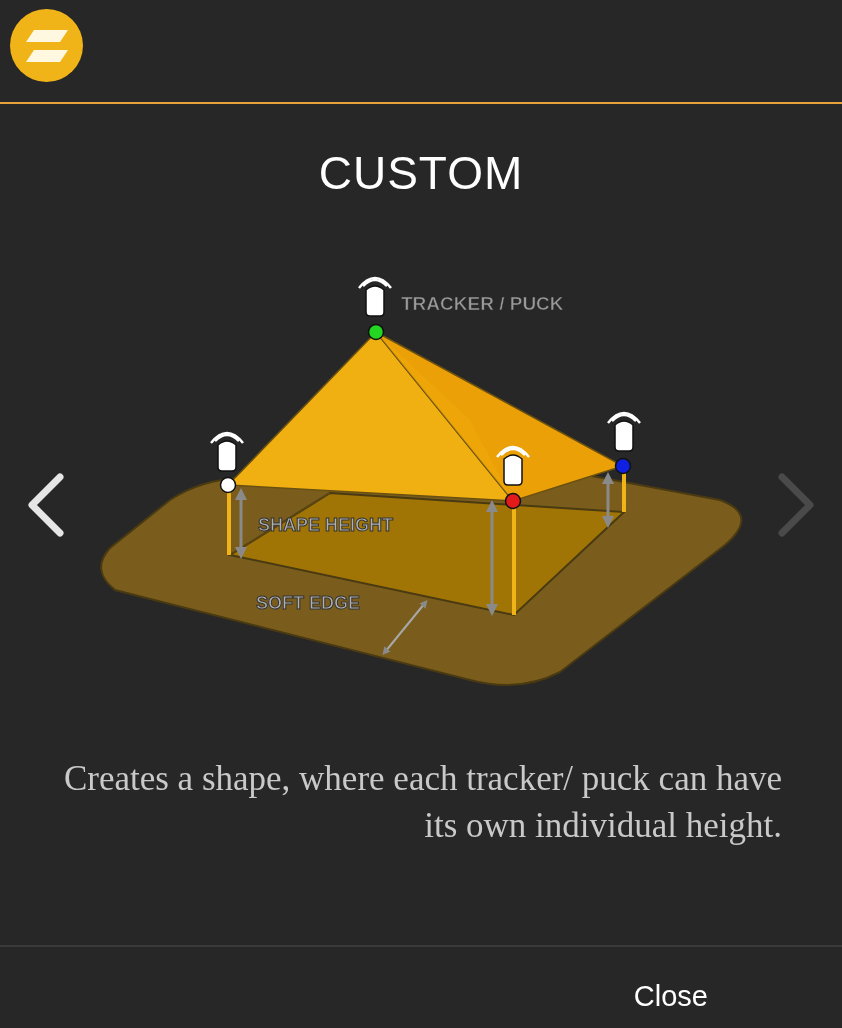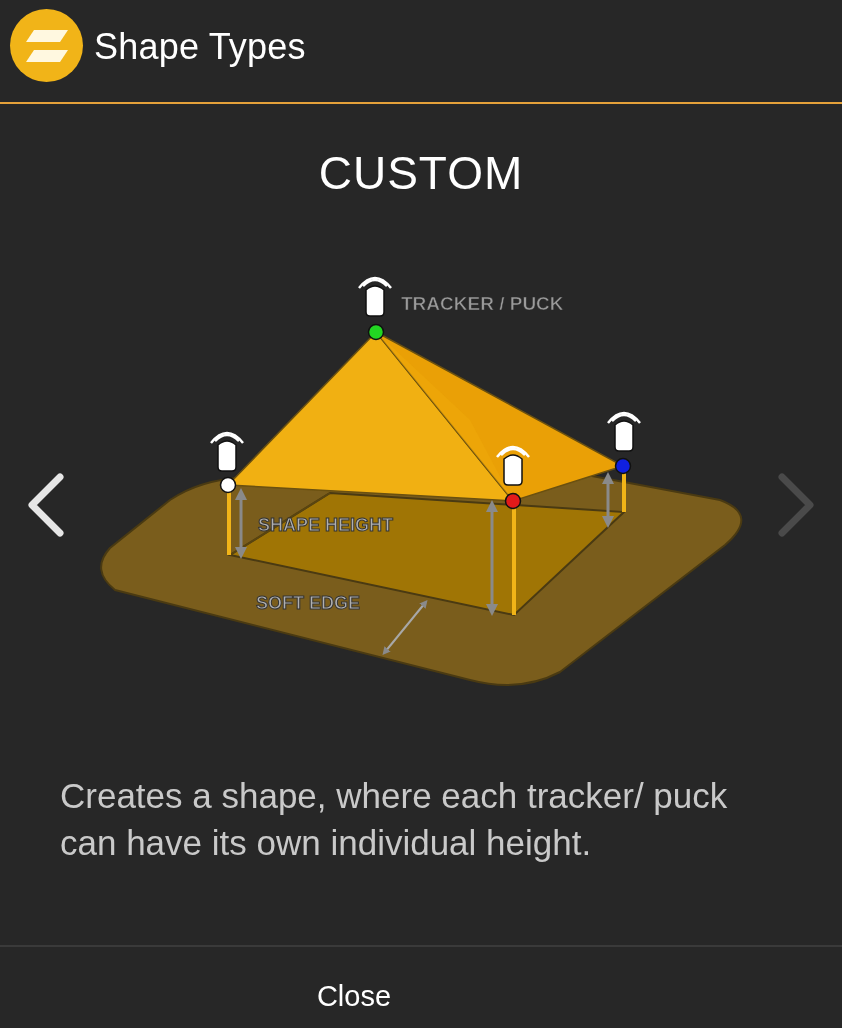--- a/index.html
+++ b/index.html
@@ -10,36 +10,35 @@
   .header { position:absolute; left:0; top:0; width:842px; height:103px; }
   .logo { position:absolute; left:10px; top:9px; width:73px; height:73px; border-radius:50%; background:#f1b418; }
   .logo svg { position:absolute; left:0; top:0; }
   .title { position:absolute; left:94px; top:26px; font-size:36px; color:#fff; letter-spacing:0.2px; }
   .header-rule { position:absolute; left:0; top:102px; width:842px; height:2px; background:#e5a13a; }
   .heading { position:absolute; left:0; top:146px; width:842px; text-align:center; font-size:46px; color:#fff; letter-spacing:1px; }
   .illustration { position:absolute; left:0; top:250px; width:842px; height:460px; }
   .nav { position:absolute; top:465px; width:60px; height:80px; cursor:pointer; }
   .nav-prev { left:16px; }
   .nav-next { left:766px; }
-  .desc { position:absolute; left:60px; top:772px; width:722px; text-align:left; font-size:35px; line-height:47px; color:#c9c9c9; }
+  .desc { position:absolute; left:60px; top:755px; width:722px; text-align:right; font-size:35px; line-height:47px; color:#c9c9c9;font-family:Liberation Serif, serif; }
   .footer-rule { position:absolute; left:0; top:945px; width:842px; height:2px; background:#3a3a3a; }
-  .close-btn { position:absolute; left:0; top:947px; width:708px; height:81px; text-align:center; line-height:98px; font-size:29px; color:#fff; cursor:pointer; }
+  .close-btn { position:absolute; left:0; top:947px; width:708px; height:81px; text-align:right; line-height:98px; font-size:29px; color:#fff; cursor:pointer; }
   .label-text { font-family:"Liberation Sans", "DejaVu Sans", sans-serif; font-weight:bold; }
 </style>
 </head>
 <body>
 
 <div class="header">
   <div class="logo">
     <svg width="73" height="73" viewBox="0 0 73 73">
       <polygon points="24,21 58,21 50,33 16,33" fill="#fff8e0"></polygon>
       <polygon points="24,41 58,41 50,53 16,53" fill="#fff8e0"></polygon>
     </svg>
   </div>
-  <div class="title">Shape Types</div>
 </div>
 <div class="header-rule"></div>
 
 <div class="heading">CUSTOM</div>
 
 <div class="nav nav-prev">
   <svg width="60" height="80" viewBox="0 0 60 80">
     <polyline points="44,12 16,40 44,68" fill="none" stroke="#e6e6e6" stroke-width="7" stroke-linecap="round" stroke-linejoin="round"></polyline>
   </svg>
 </div>

